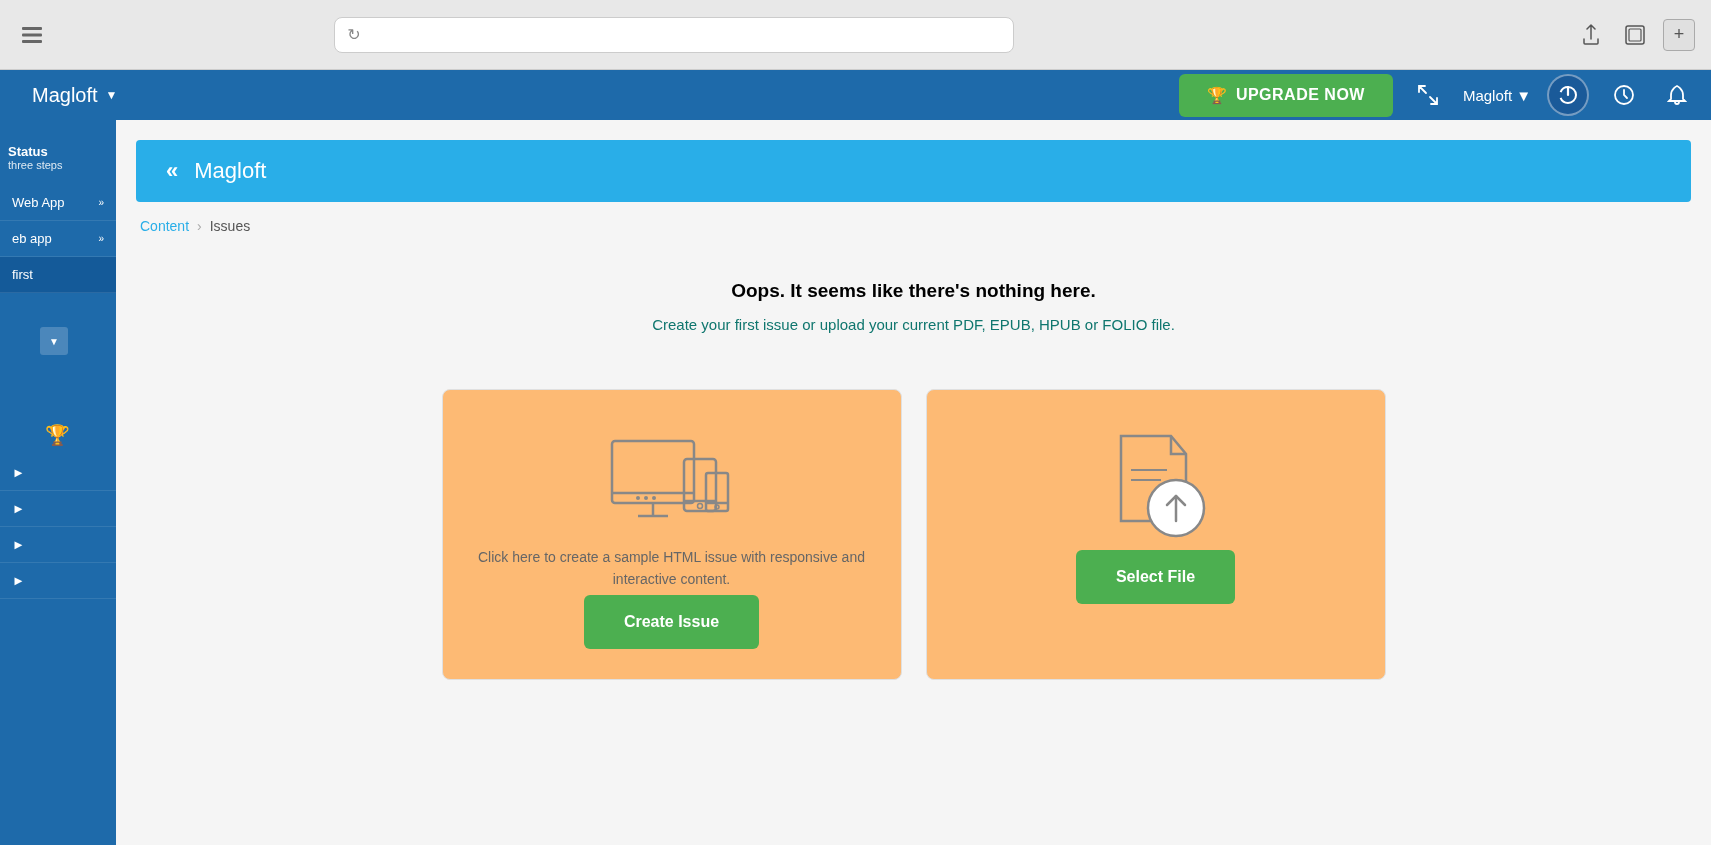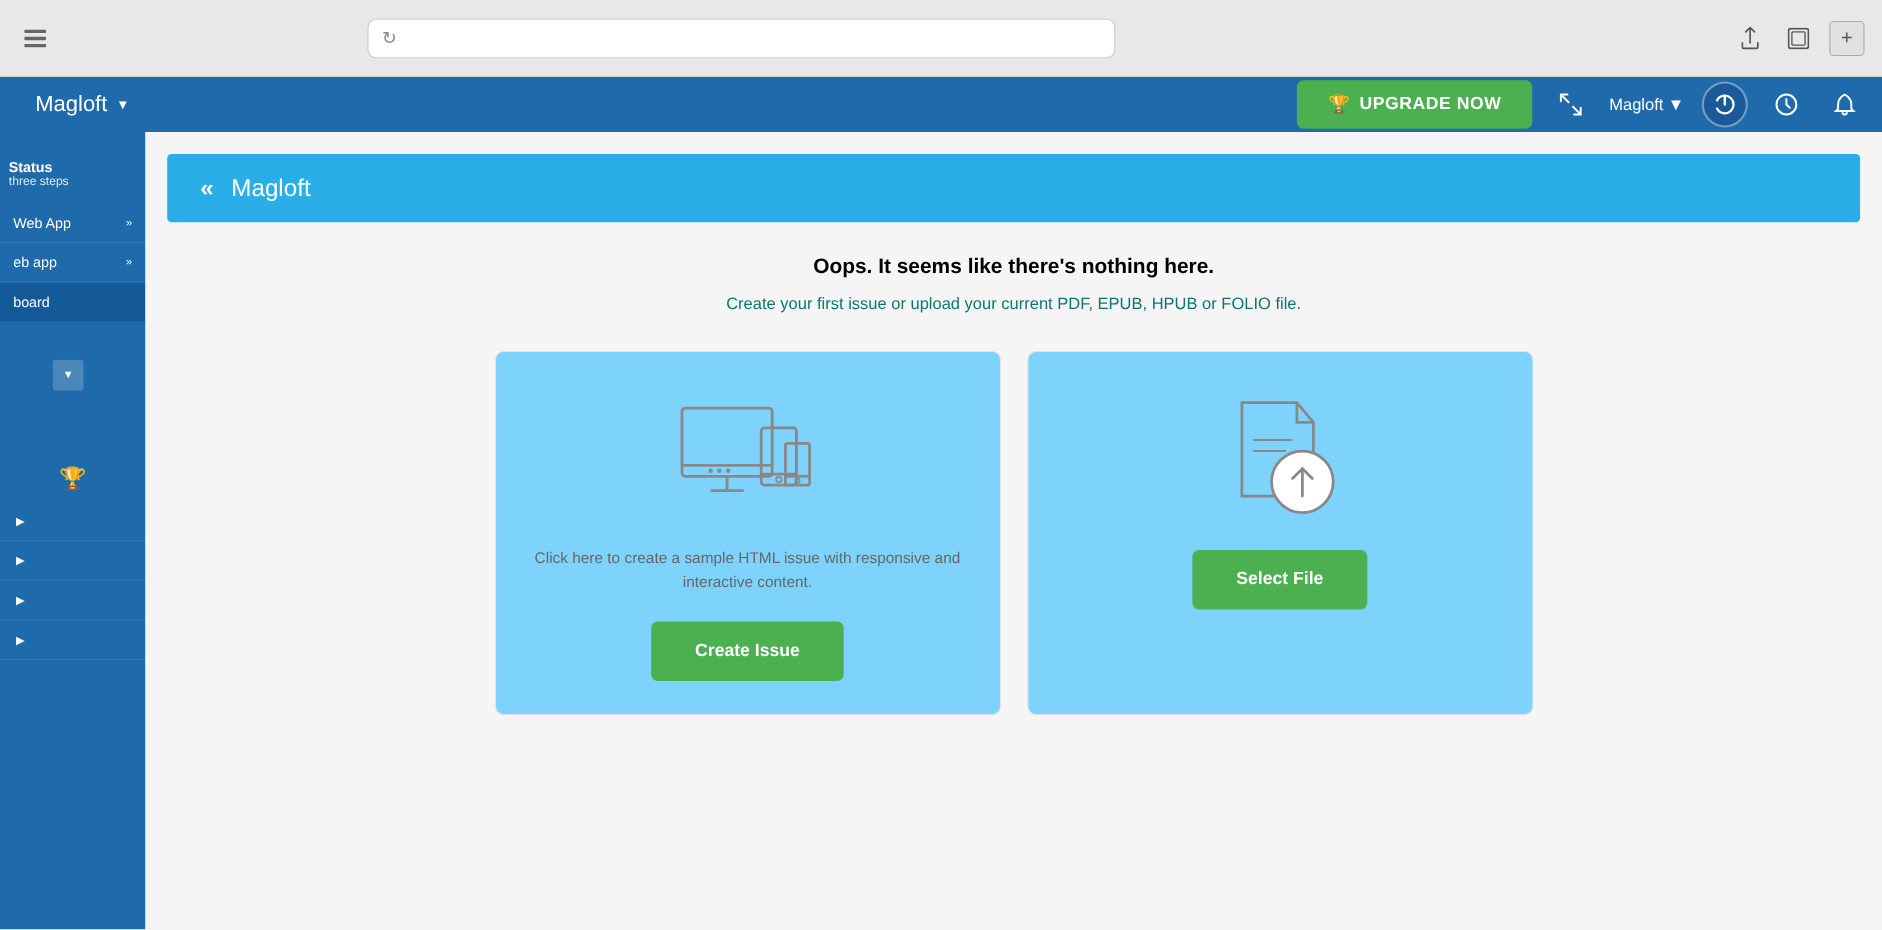--- a/index.html
+++ b/index.html
@@ -108,21 +108,21 @@
 
     
     .main-layout {
       display: flex;
       flex: 1;
       overflow: hidden;
     }
 
     
     .sidebar {
-      width: 132px;
+      width: 116px;
       background: #1e6aaa;
       flex-shrink: 0;
       display: flex;
       flex-direction: column;
       padding-top: 10px;
       position: relative;
       overflow: hidden;
     }
     .sidebar-section {
       padding: 14px 8px;
@@ -199,29 +199,29 @@
     }
 
     
     .cards-container {
       display: flex;
       gap: 24px;
       padding: 24px;
       justify-content: center;
     }
     .card {
-      background: #7dd3fc;
+      background: #fdba74;
       border-radius: 8px;
       border: 1px solid #e0e0e0;
       padding: 36px 30px 30px;
       width: 460px;
       display: flex;
       flex-direction: column;
       align-items: center;
-      gap: 20px;
+      margin-top: 22px;
     }
     .card-icon {
       width: 140px;
       height: 120px;
       display: flex;
       align-items: center;
       justify-content: center;
     }
     .card-text {
       text-align: center;
@@ -324,21 +324,21 @@
 
       <div class="sidebar-item">
         <span>Web App</span>
         <span class="sidebar-arrow">»</span>
       </div>
       <div class="sidebar-item">
         <span>eb app</span>
         <span class="sidebar-arrow">»</span>
       </div>
       <div class="sidebar-item active">
-        <span>board</span>
+        <span>first</span>
       </div>
 
       <div style="height:30px;"></div>
 
       <div style="display:flex; justify-content:flex-end; padding-right:8px; padding-bottom:6px;">
         <div class="sidebar-expand-btn">▼</div>
       </div>
 
       <div style="height:50px;"></div>
 
@@ -360,20 +360,25 @@
       </div>
     </div>
 
     <div class="content-area">
 
       <div class="tutorial-header">
         <span style="color:white; font-size:22px; font-weight:bold;">«</span>
         <span class="tutorial-title">Magloft</span>
       </div>
 
+      <div class="breadcrumb">
+        <a class="breadcrumb-link">Content</a>
+        <span class="breadcrumb-sep">›</span>
+        <span class="breadcrumb-current">Issues</span>
+      </div>
 
       <div class="empty-state">
         <div class="empty-state-title">Oops. It seems like there's nothing here.</div>
         <div class="empty-state-subtitle">Create your first issue or upload your current PDF, EPUB, HPUB or FOLIO file.</div>
       </div>
 
       <div class="cards-container">
 
         <div class="card">
           <div class="card-icon">

